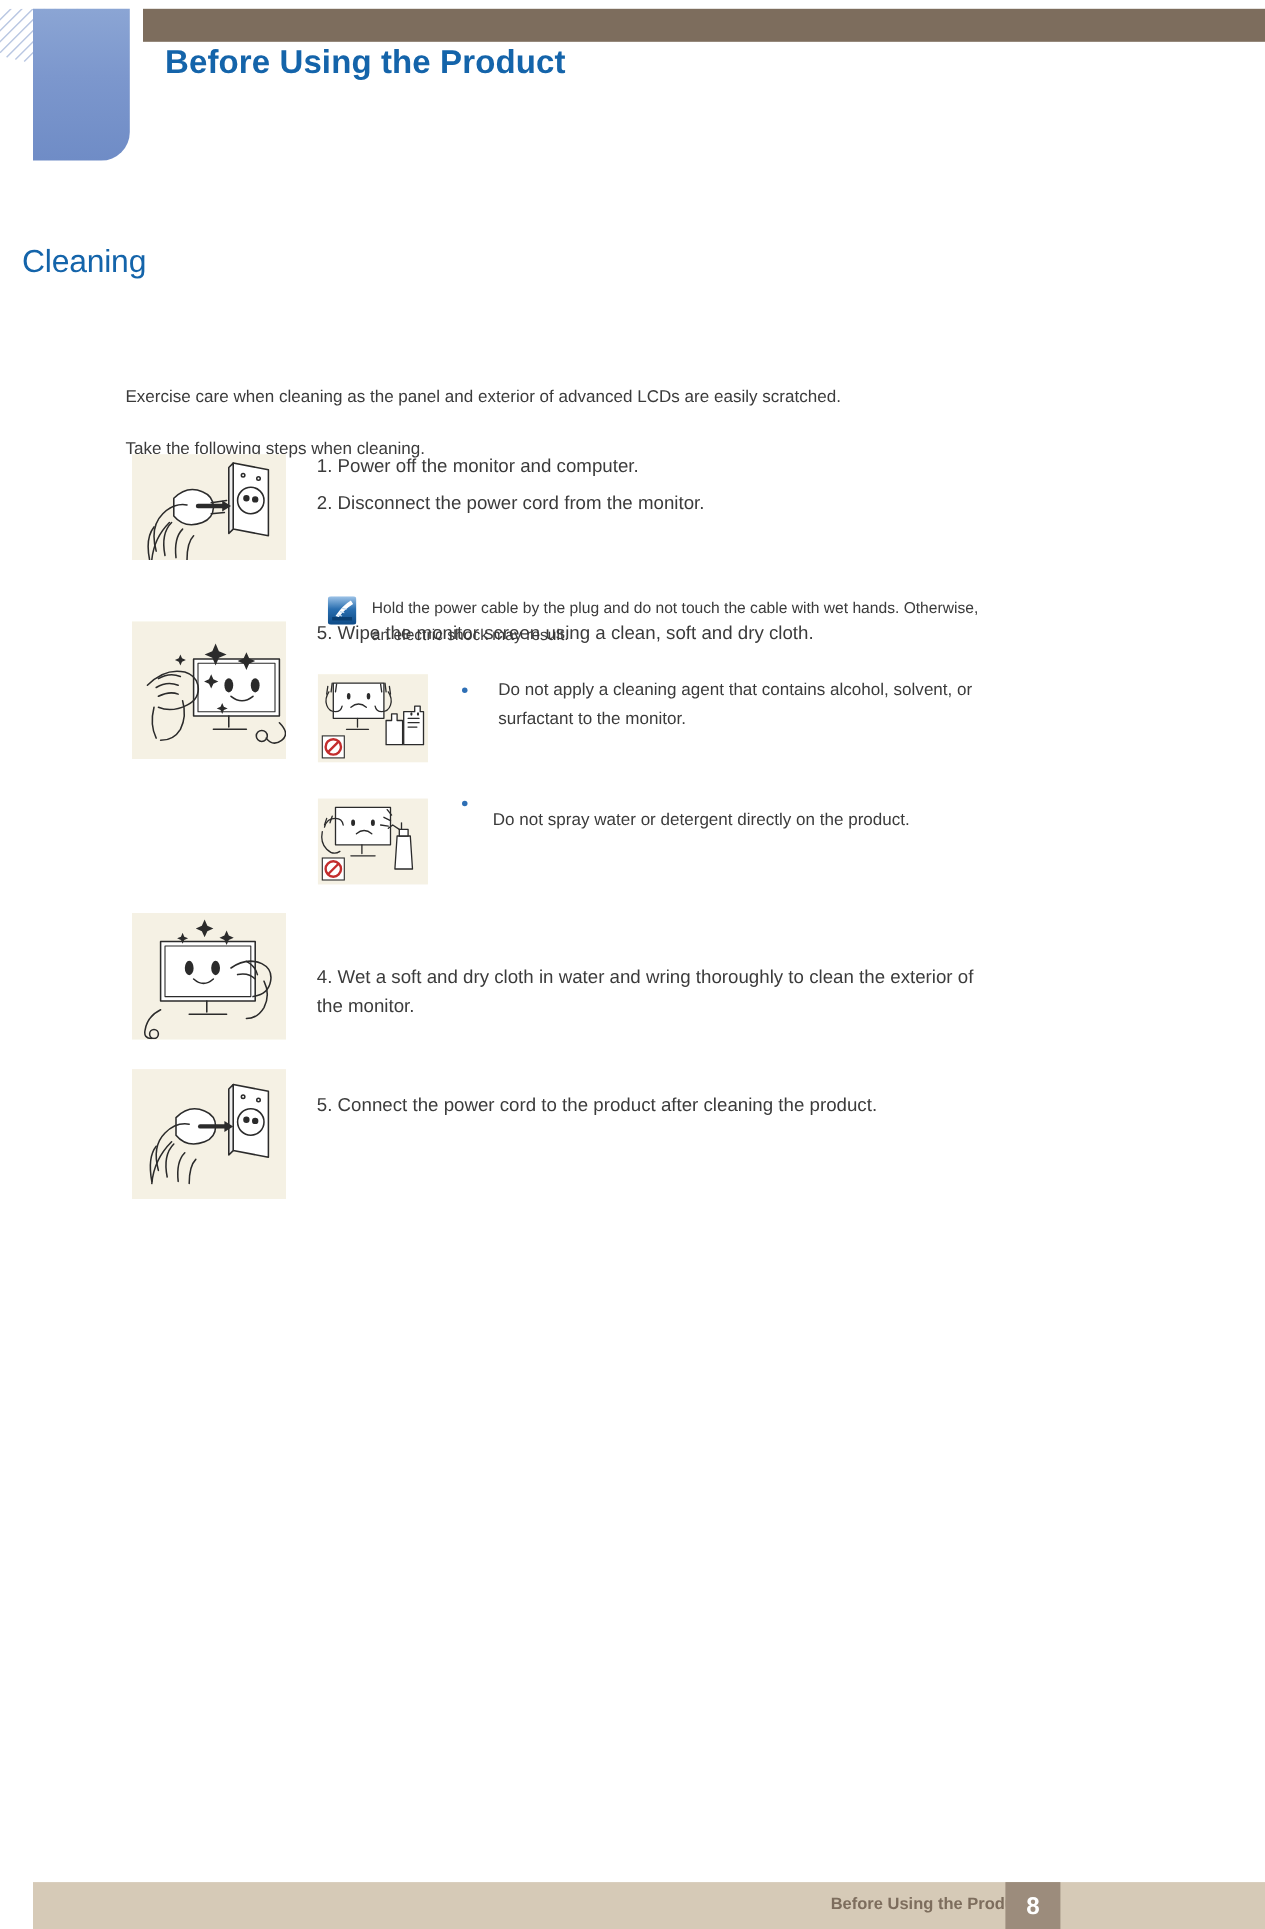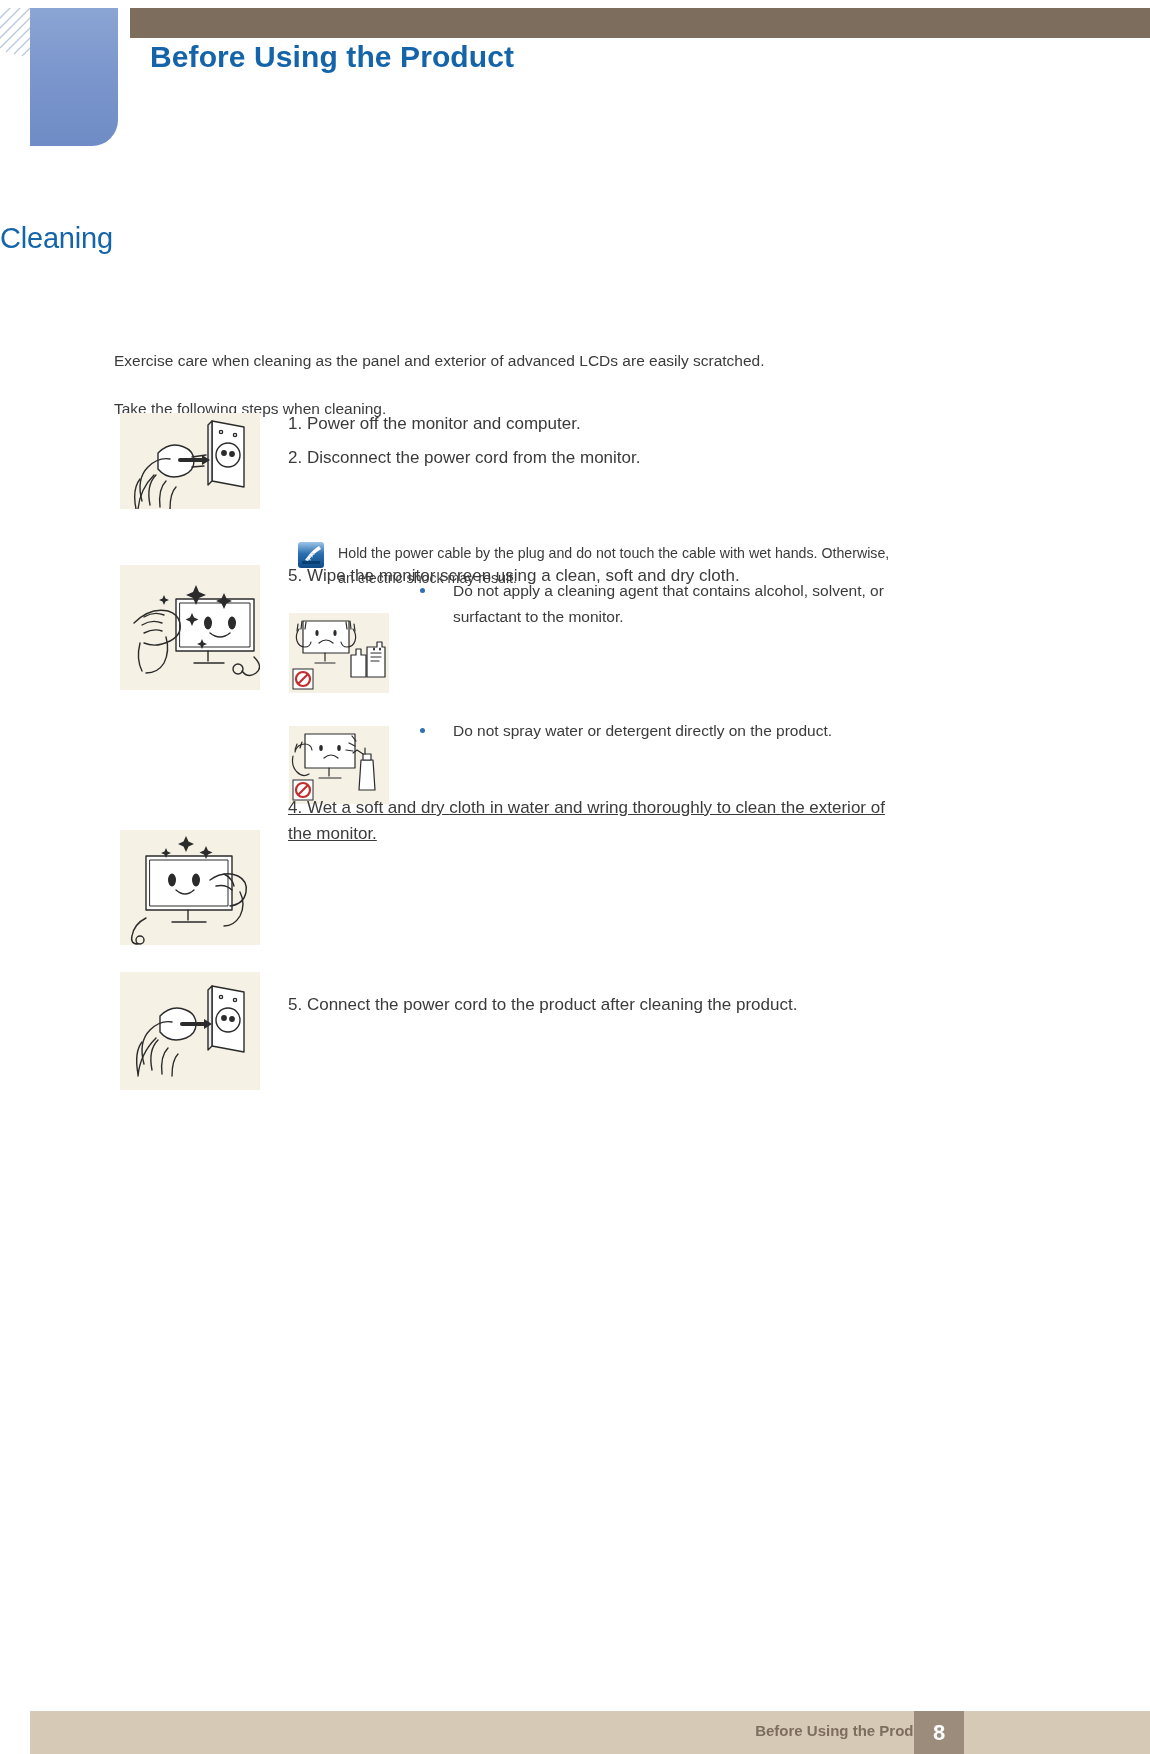--- a/index.html
+++ b/index.html
@@ -29,21 +29,21 @@
   .hdr-title {
     position:absolute; left:150px; top:40px;
     font-size:30px; font-weight:bold; color:#1464aa;
     letter-spacing:.1px; white-space:nowrap;
   }
 
   
   .sec-heading {
     position:absolute; left:0px; top:222px;
     font-size:29px; color:#1464aa; font-weight:normal;
-    letter-spacing:-.2px; white-space:nowrap;
+    letter-spacing:-.2px; white-space:nowrap;padding-left:20px;
   }
 
   
   .para {
     position:absolute; left:114px;
     font-size:15.5px; color:#3b3b3b; line-height:20px;
     white-space:nowrap;
     margin-top:44px;
   }
   .p1 { top:307px; }
@@ -239,21 +239,21 @@
       </g>
 
       <g>
         <rect x="4" y="56" width="20" height="20" fill="#fff" stroke="#2b2b2b" stroke-width="1"></rect>
         <circle cx="14" cy="66" r="7" fill="none" stroke="#c32d2d" stroke-width="2.2"></circle>
         <line x1="9" y1="71" x2="19" y2="61" stroke="#c32d2d" stroke-width="2.2"></line>
       </g>
     </svg>
   </div>
 
-  <div class="bullet-row" style="left:420px; top:578px; width:500px;">
+  <div class="bullet-row" style="left:420px; top:615px; width:500px;">
     <span class="bullet-dot"></span>
     <span class="bullet-txt">Do not apply a cleaning agent that contains alcohol, solvent, or surfactant to the monitor.</span>
   </div>
 
   <div class="fig" style="left:289px; top:726px; width:100px; height:78px;">
     <svg width="100" height="78" viewBox="0 0 100 78">
       <rect width="100" height="78" fill="#f5f1e4"></rect>
       <g fill="none" stroke="#2b2b2b" stroke-width="1.2" stroke-linejoin="round" stroke-linecap="round">
         <rect x="16" y="8" width="50" height="34" fill="#fff"></rect>
         <path d="M40 42 L40 50 M30 52 L52 52"></path>
@@ -273,21 +273,21 @@
         <path d="M66 20 l-6 -3 M64 25 l-7 -1 M67 15 l-4 -5"></path>
       </g>
       <g>
         <rect x="4" y="54" width="20" height="20" fill="#fff" stroke="#2b2b2b" stroke-width="1"></rect>
         <circle cx="14" cy="64" r="7" fill="none" stroke="#c32d2d" stroke-width="2.2"></circle>
         <line x1="9" y1="69" x2="19" y2="59" stroke="#c32d2d" stroke-width="2.2"></line>
       </g>
     </svg>
   </div>
 
-  <div class="bullet-row" style="left:420px; top:718px; width:520px;">
+  <div class="bullet-row" style="left:420px; top:718px; width:520px;flex-direction:column;">
     <span class="bullet-dot"></span>
     <span class="bullet-txt">Do not spray water or detergent directly on the product.</span>
   </div>
 
   <div class="fig" style="left:120px; top:830px; width:140px; height:115px;">
     <svg width="140" height="115" viewBox="0 0 140 115">
       <rect width="140" height="115" fill="#f5f1e4"></rect>
       <g fill="none" stroke="#2b2b2b" stroke-width="1.4" stroke-linejoin="round" stroke-linecap="round">
         <rect x="26" y="26" width="86" height="54" fill="#fff"></rect>
         <rect x="30" y="30" width="78" height="46" fill="#fff" stroke-width="1"></rect>
@@ -304,21 +304,21 @@
         <path d="M104 44 q8 4 10 12"></path>
         <path d="M96 56 q10 -2 16 4"></path>
         <path d="M120 62 q6 12 0 24 q-6 10 -16 10"></path>
 
         <path d="M26 88 q-12 6 -14 18 q-2 8 6 8"></path>
         <circle cx="20" cy="110" r="4"></circle>
       </g>
     </svg>
   </div>
 
-  <div class="step-txt" style="top:795px; width:600px;text-decoration:underline;">4. Wet a soft and dry cloth in water and wring thoroughly to clean the exterior of the monitor.</div>
+  <div class="step-txt" style="top:876px; width:600px;">4. Wet a soft and dry cloth in water and wring thoroughly to clean the exterior of the monitor.</div>
 
   <div class="fig" style="left:120px; top:972px; width:140px; height:118px;">
     <svg width="140" height="118" viewBox="0 0 140 118">
       <rect width="140" height="118" fill="#f5f1e4"></rect>
       <g fill="none" stroke="#2b2b2b" stroke-width="1.4" stroke-linejoin="round" stroke-linecap="round">
         <path d="M92 14 L124 20 L124 80 L92 74 Z" fill="#fff"></path>
         <path d="M92 14 L88 18 L88 78 L92 74 Z" fill="#efefef"></path>
         <circle cx="108" cy="48" r="12" fill="#fff"></circle>
         <circle cx="104" cy="46" r="2.2" fill="#2b2b2b"></circle>
         <circle cx="112" cy="47" r="2.2" fill="#2b2b2b"></circle>

